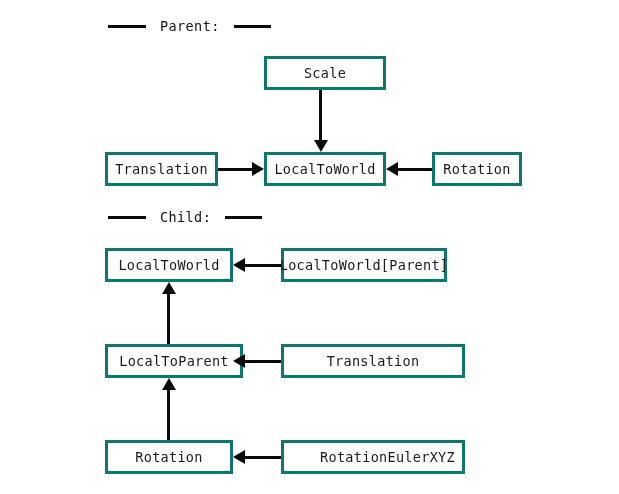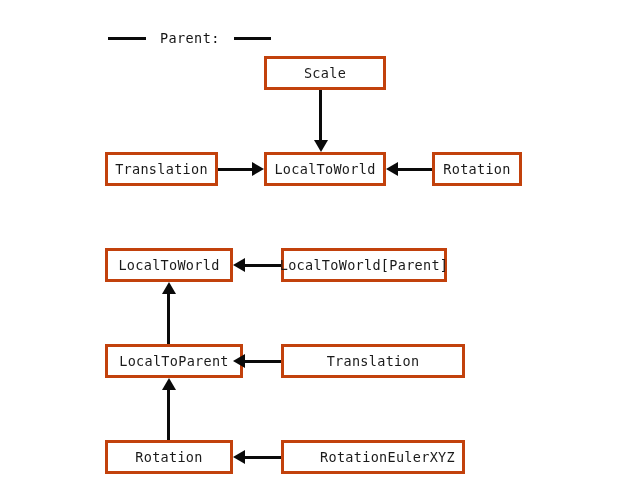--- a/index.html
+++ b/index.html
@@ -34,21 +34,21 @@
   .section-header .label {
     font-size: 13.5px;
     color: #141414;
     letter-spacing: 0.4px;
   }
 
   
   .node {
     position: absolute;
     box-sizing: border-box;
-    border: 3px solid #c2410c;
+    border: 3px solid #0f766e;
     background: #ffffff;
     display: flex;
     align-items: center;
     justify-content: center;
     color: #1a1a1a;
     font-size: 13.5px;
     letter-spacing: 0.3px;
     white-space: nowrap;
   }
 
@@ -94,21 +94,21 @@
     border-left: 7px solid transparent;
     border-right: 7px solid transparent;
     border-bottom: 12px solid #0a0a0a;
   }
 </style>
 </head>
 <body>
 
 <div id="canvas">
 
-  <div class="section-header" style="left:108px; top:29px;">
+  <div class="section-header" style="left:108px; top:17px;">
     <span class="rule left"></span>
     <span class="label">Parent:</span>
     <span class="rule right"></span>
   </div>
 
   <div class="node" style="left:264px; top:56px; width:122px; height:34px;">
     <span>Scale</span>
   </div>
 
   <div class="node" style="left:105px; top:152px; width:113px; height:34px;">
@@ -131,20 +131,25 @@
   <div class="edge" style="left:218px; top:162px; width:46px; height:14px;">
     <span class="shaft-h" style="left:0; width:35px;"></span>
     <span class="arrowhead right" style="left:34px; top:0;"></span>
   </div>
 
   <div class="edge" style="left:386px; top:162px; width:46px; height:14px;">
     <span class="shaft-h" style="right:0; width:35px;"></span>
     <span class="arrowhead left" style="left:0; top:0;"></span>
   </div>
 
+  <div class="section-header" style="left:108px; top:208px;">
+    <span class="rule left"></span>
+    <span class="label">Child:</span>
+    <span class="rule right"></span>
+  </div>
 
   <div class="node" style="left:105px; top:248px; width:128px; height:34px;">
     <span>LocalToWorld</span>
   </div>
 
   <div class="node" style="left:281px; top:248px; width:166px; height:34px;">
     <span>LocalToWorld[Parent]</span>
   </div>
 
   <div class="node" style="left:105px; top:344px; width:138px; height:34px;">

